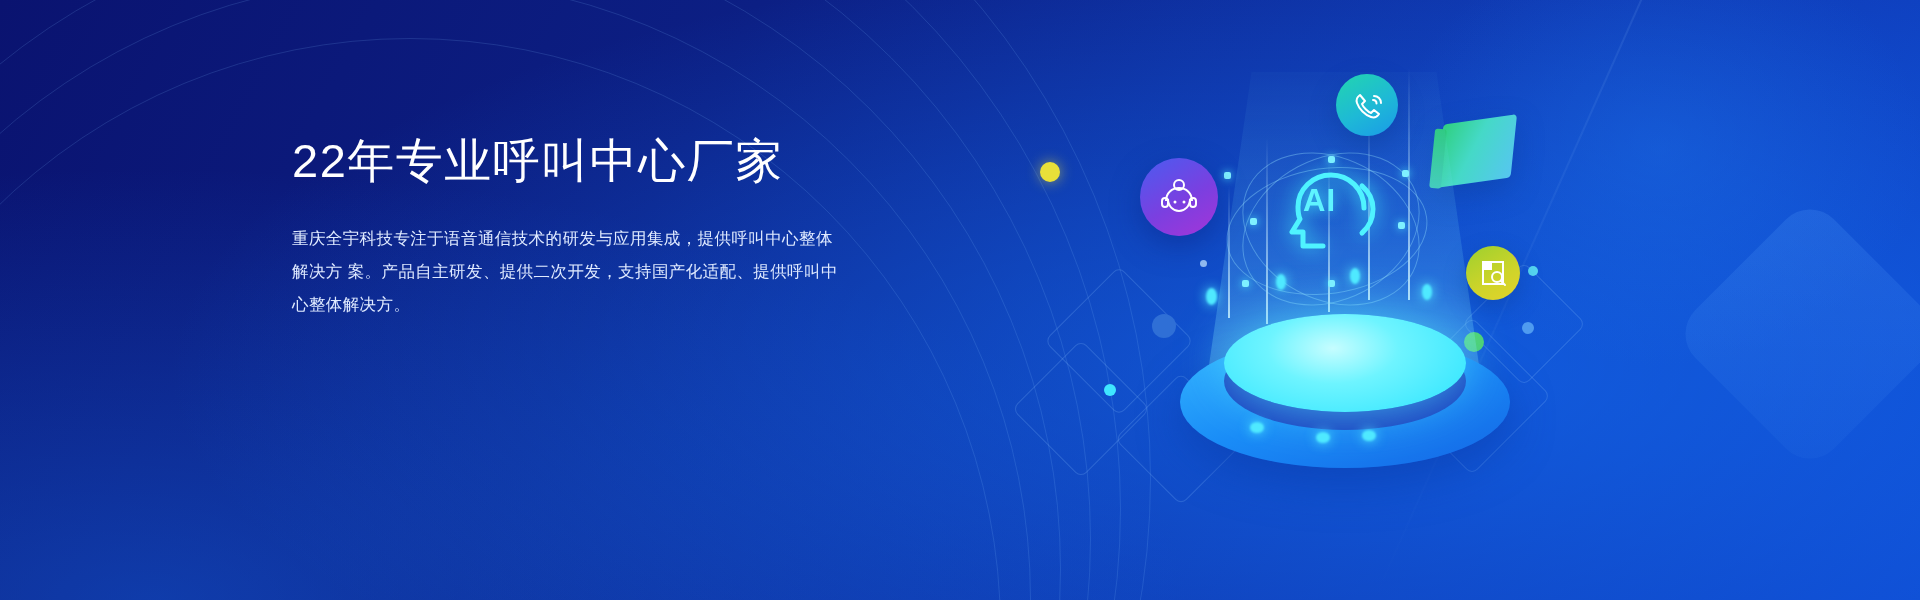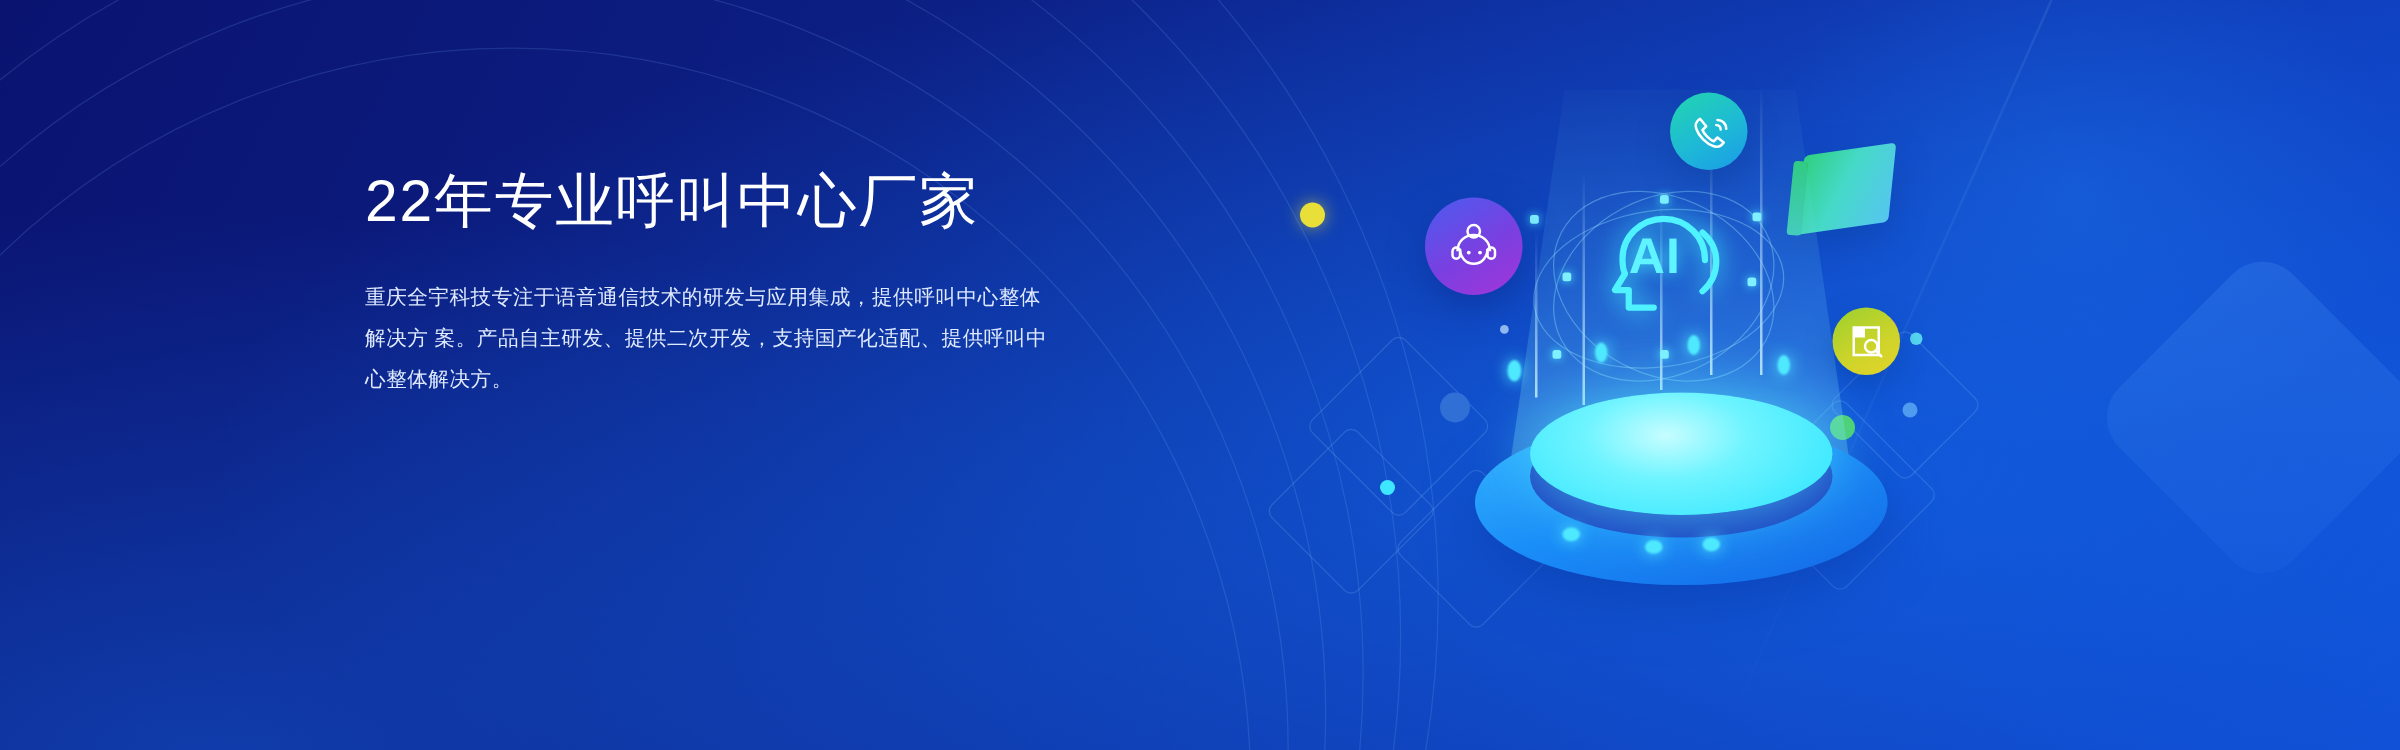--- a/index.html
+++ b/index.html
@@ -104,21 +104,21 @@
     background:radial-gradient(60% 80% at 45% 35%,#c6fdff 0%,#6ef4ff 45%,#3ee8ff 100%);
     box-shadow:0 0 48px rgba(90,240,255,.65);
   }
   .blob{position:absolute;border-radius:50%;background:#4fe9ff;filter:blur(1px);box-shadow:0 0 12px #4fe9ff;}
 
   
   .ai-head{position:absolute;left:212px;top:110px;width:118px;height:118px;}
   .ai-head svg{display:block;filter:drop-shadow(0 0 10px rgba(70,245,255,.95));}
   .ai-text{
     position:absolute;left:243px;top:143px;
-    font-size:40px;font-weight:700;letter-spacing:1px;color:#5ff4ff;
+    font-size:31px;font-weight:700;letter-spacing:1px;color:#5ff4ff;
     text-shadow:0 0 14px rgba(70,240,255,.95);
   }
 
   
   .bubble{position:absolute;border-radius:50%;display:flex;align-items:center;justify-content:center;}
   .bubble svg{display:block;}
   .bubble-phone{
     left:276px;top:34px;width:62px;height:62px;
     background:linear-gradient(150deg,#22d6ae 0%,#1eb9d6 55%,#1a9ae8 100%);
     box-shadow:0 10px 26px rgba(10,60,150,.45);

